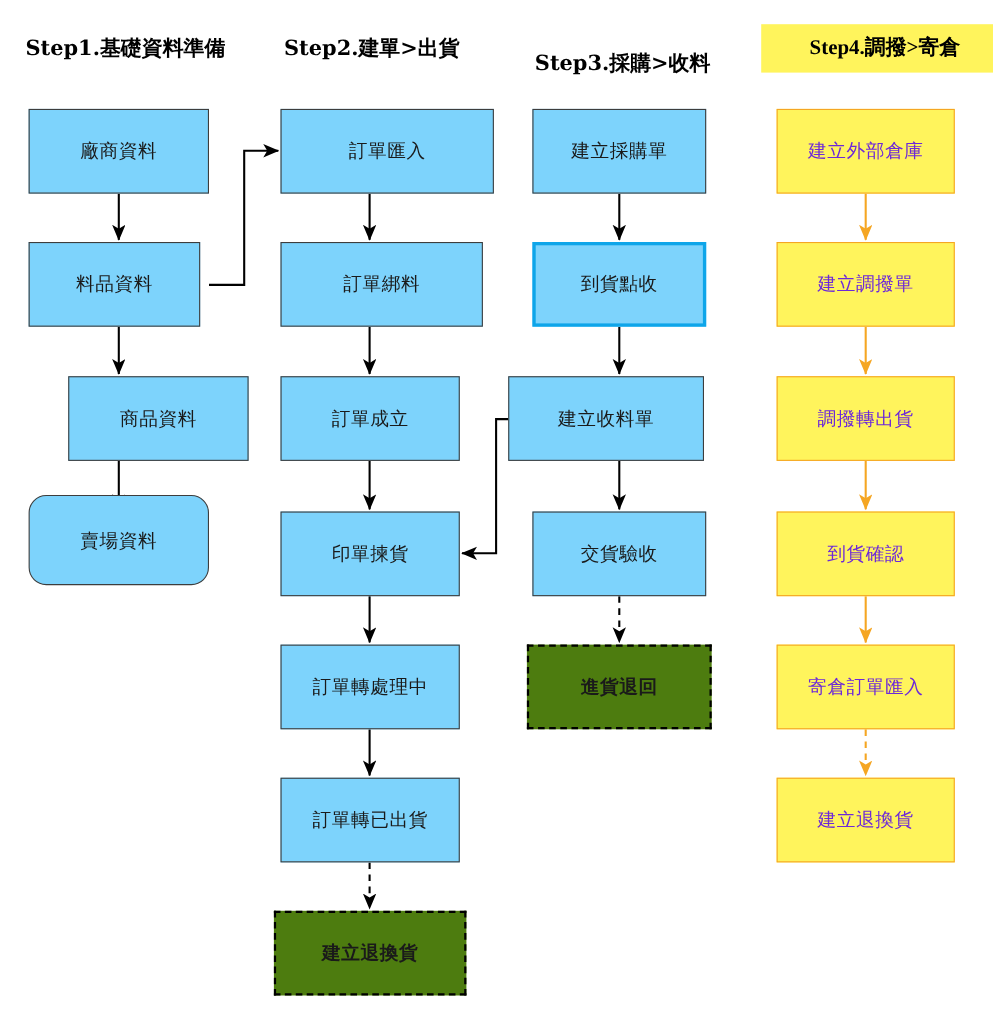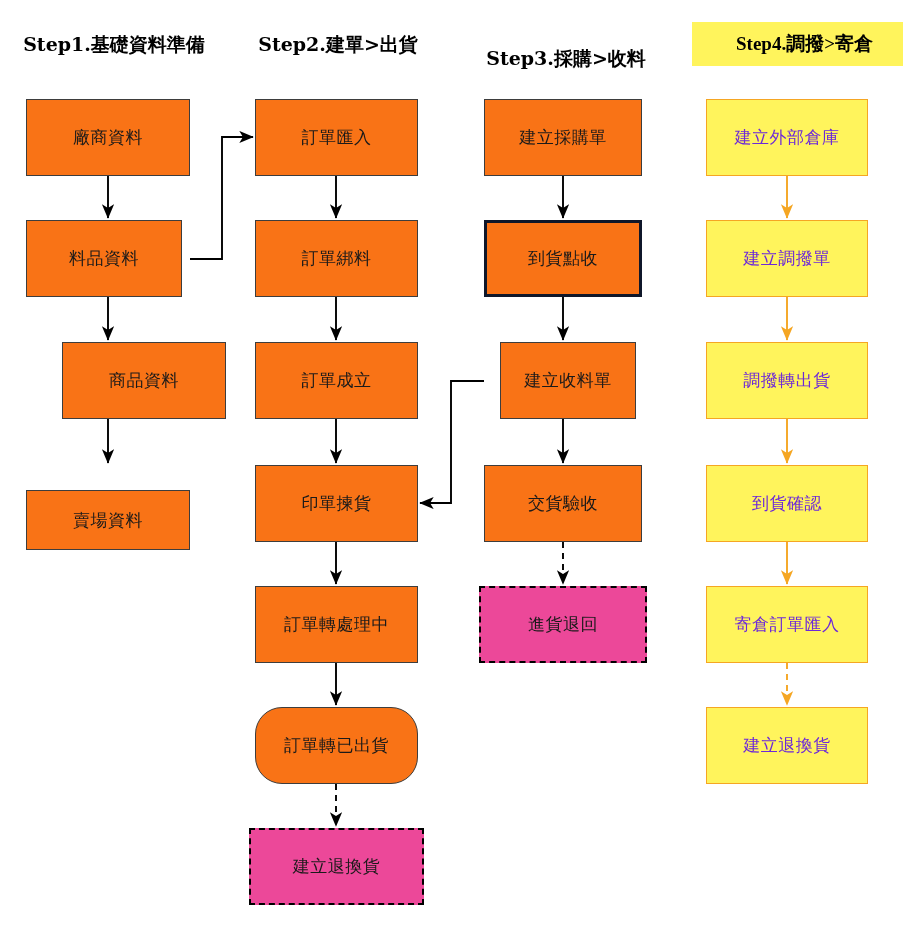--- a/index.html
+++ b/index.html
@@ -39,30 +39,31 @@
   
   .node {
     position: absolute;
     box-sizing: border-box;
     display: flex;
     align-items: center;
     justify-content: center;
     font-size: 17px;
     color: #1a1a1a;
     letter-spacing: 0.5px;
-    background: #f97316;
+    background: #7dd3fc;
     border: 1.6px solid #3d3d3d;
     white-space: nowrap;
   }
   .node.thick {
-    border: 3px solid #0f172a;
+    border: 3px solid #0ea5e9;
   }
   .node.dashed {
     border: 2px dashed #000000;
-    background: #ec4899;
+    background: #4d7c0f;
+    font-weight: bold;
   }
   .node.yellow {
     background: #FFF45C;
     border: 1.6px solid #F5A623;
     color: #6d28d9;
   }
   
   #connectors {
     position: absolute;
     left: 0; top: 0;
@@ -113,31 +114,31 @@
         <path d="M787,419 L787,463" fill="none" stroke="#F5A623" stroke-width="1.9" marker-end="url(#arrow-orange)"></path>
         <path d="M787,542 L787,584" fill="none" stroke="#F5A623" stroke-width="1.9" marker-end="url(#arrow-orange)"></path>
         <path d="M787,663 L787,705" fill="none" stroke="#F5A623" stroke-width="1.9" stroke-dasharray="6,5" marker-end="url(#arrow-orange)"></path>
       </g>
   </svg>
 
   <div id="nodes-layer">
       <div class="node" style="left: 26px; top: 99px; width: 164px; height: 77px;">廠商資料</div>
       <div class="node" style="left: 26px; top: 220px; width: 156px; height: 77px;">料品資料</div>
       <div class="node" style="left: 26px; top: 342px; width: 164px; height: 77px; margin-left: 36px;">商品資料</div>
-      <div class="node" style="left: 26px; top: 490px; width: 164px; height: 60px;">賣場資料</div>
-      <div class="node" style="left: 255px; top: 99px; width: 163px; height: 77px;">訂單匯入</div>
-      <div class="node" style="left: 255px; top: 220px; width: 163px; height: 77px;">訂單綁料</div>
+      <div class="node" style="left: 26px; top: 450px; width: 164px; height: 82px; border-radius: 16px;">賣場資料</div>
+      <div class="node" style="left: 255px; top: 99px; width: 194px; height: 77px;">訂單匯入</div>
+      <div class="node" style="left: 255px; top: 220px; width: 184px; height: 77px;">訂單綁料</div>
       <div class="node" style="left: 255px; top: 342px; width: 163px; height: 77px;">訂單成立</div>
       <div class="node" style="left: 255px; top: 465px; width: 163px; height: 77px;">印單揀貨</div>
       <div class="node" style="left: 255px; top: 586px; width: 163px; height: 77px;">訂單轉處理中</div>
-      <div class="node" style="left: 255px; top: 707px; width: 163px; height: 77px; border-radius: 27px;">訂單轉已出貨</div>
+      <div class="node" style="left: 255px; top: 707px; width: 163px; height: 77px;">訂單轉已出貨</div>
       <div class="node dashed" style="left: 249px; top: 828px; width: 175px; height: 77px;">建立退換貨</div>
       <div class="node" style="left: 484px; top: 99px; width: 158px; height: 77px;">建立採購單</div>
       <div class="node thick" style="left: 484px; top: 220px; width: 158px; height: 77px;">到貨點收</div>
-      <div class="node" style="left: 500px; top: 342px; width: 136px; height: 77px;">建立收料單</div>
+      <div class="node" style="left: 462px; top: 342px; width: 178px; height: 77px;">建立收料單</div>
       <div class="node" style="left: 484px; top: 465px; width: 158px; height: 77px;">交貨驗收</div>
       <div class="node dashed" style="left: 479px; top: 586px; width: 168px; height: 77px;">進貨退回</div>
       <div class="node yellow" style="left: 706px; top: 99px; width: 162px; height: 77px;">建立外部倉庫</div>
       <div class="node yellow" style="left: 706px; top: 220px; width: 162px; height: 77px;">建立調撥單</div>
       <div class="node yellow" style="left: 706px; top: 342px; width: 162px; height: 77px;">調撥轉出貨</div>
       <div class="node yellow" style="left: 706px; top: 465px; width: 162px; height: 77px;">到貨確認</div>
       <div class="node yellow" style="left: 706px; top: 586px; width: 162px; height: 77px;">寄倉訂單匯入</div>
       <div class="node yellow" style="left: 706px; top: 707px; width: 162px; height: 77px;">建立退換貨</div>
     </div>
 

